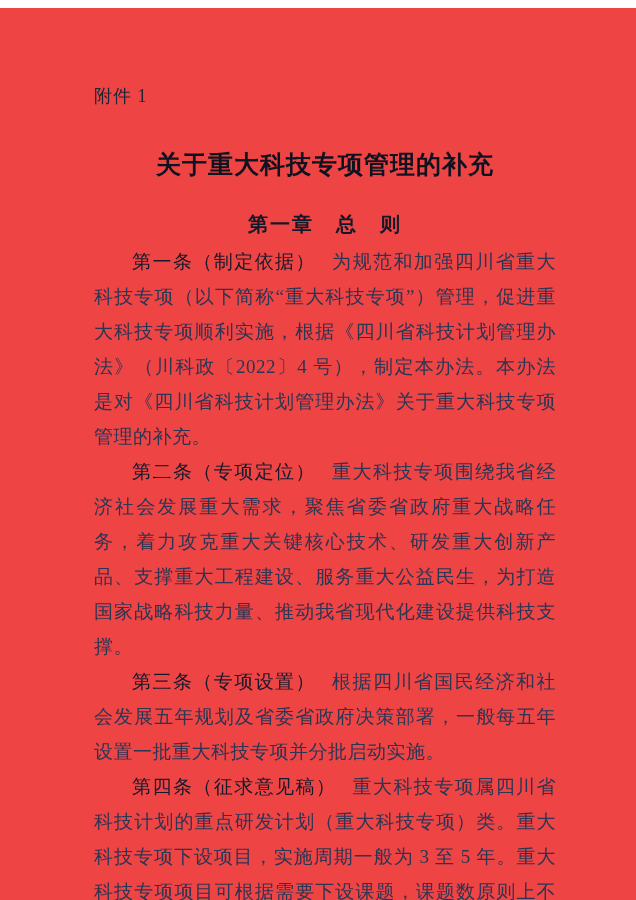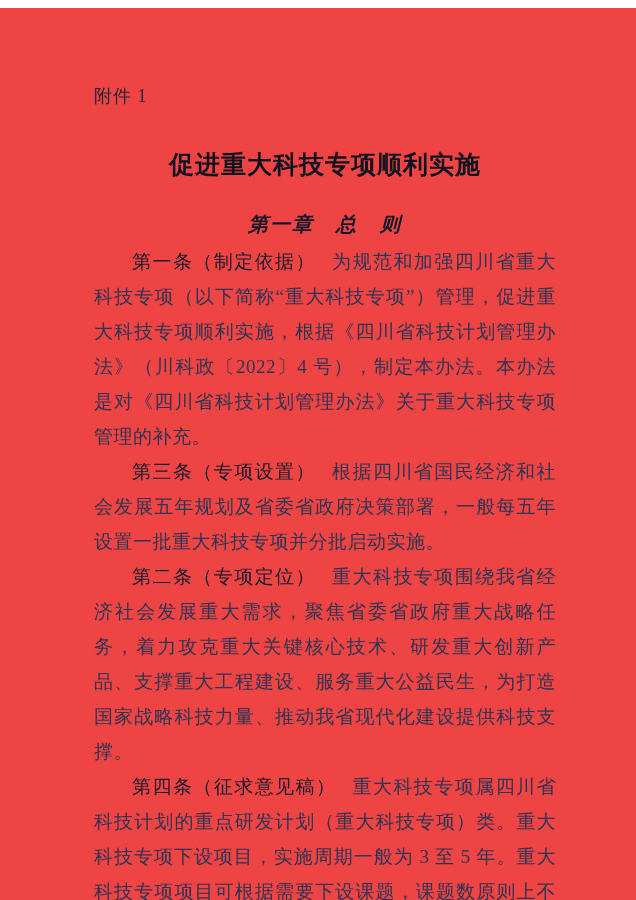--- a/index.html
+++ b/index.html
@@ -41,21 +41,20 @@
     color: #1d2438;
   }
   .chapter {
     margin: 30px 0 6px 0;
     text-align: center;
     font-size: 20px;
     font-weight: bold;
     letter-spacing: 2px;
     color: #12182a;
     font-family: "Liberation Sans", "DejaVu Sans", sans-serif;
-    font-style: italic;
   }
   .body-text {
     margin-top: 4px;
   }
   .para {
     margin: 0;
     font-size: 19px;
     line-height: 35px;
     text-align: justify;
     text-indent: 2em;
@@ -68,37 +67,37 @@
     margin-right: 0.85em;
   }
 </style>
 </head>
 <body>
 
 <div class="page">
 
   <div class="attachment">附件 1</div>
 
-  <h1 class="doc-title">促进重大科技专项顺利实施</h1>
+  <h1 class="doc-title">关于重大科技专项管理的补充</h1>
 
 
   <h2 class="chapter">第一章　总　则</h2>
 
   <div class="body-text">
 
     <p class="para">
       <span class="lead">第一条（制定依据）</span><span>为规范和加强四川省重大科技专项（以下简称“重大科技专项”）管理，促进重大科技专项顺利实施，根据《四川省科技计划管理办法》（川科政〔2022〕4 号），制定本办法。本办法是对《四川省科技计划管理办法》关于重大科技专项管理的补充。</span>
     </p>
 
     <p class="para">
-      <span class="lead">第三条（专项设置）</span><span>根据四川省国民经济和社会发展五年规划及省委省政府决策部署，一般每五年设置一批重大科技专项并分批启动实施。</span>
+      <span class="lead">第二条（专项定位）</span><span>重大科技专项围绕我省经济社会发展重大需求，聚焦省委省政府重大战略任务，着力攻克重大关键核心技术、研发重大创新产品、支撑重大工程建设、服务重大公益民生，为打造国家战略科技力量、推动我省现代化建设提供科技支撑。</span>
     </p>
 
     <p class="para">
-      <span class="lead">第二条（专项定位）</span><span>重大科技专项围绕我省经济社会发展重大需求，聚焦省委省政府重大战略任务，着力攻克重大关键核心技术、研发重大创新产品、支撑重大工程建设、服务重大公益民生，为打造国家战略科技力量、推动我省现代化建设提供科技支撑。</span>
+      <span class="lead">第三条（专项设置）</span><span>根据四川省国民经济和社会发展五年规划及省委省政府决策部署，一般每五年设置一批重大科技专项并分批启动实施。</span>
     </p>
 
     <p class="para">
       <span class="lead">第四条（征求意见稿）</span><span>重大科技专项属四川省科技计划的重点研发计划（重大科技专项）类。重大科技专项下设项目，实施周期一般为 3 至 5 年。重大科技专项项目可根据需要下设课题，课题数原则上不超过 5 个。课题是项目的组成部分，按照项目总体部署和要求服务于项目目标。</span>
     </p>
 
   </div>
 </div>
 
 </body></html>

